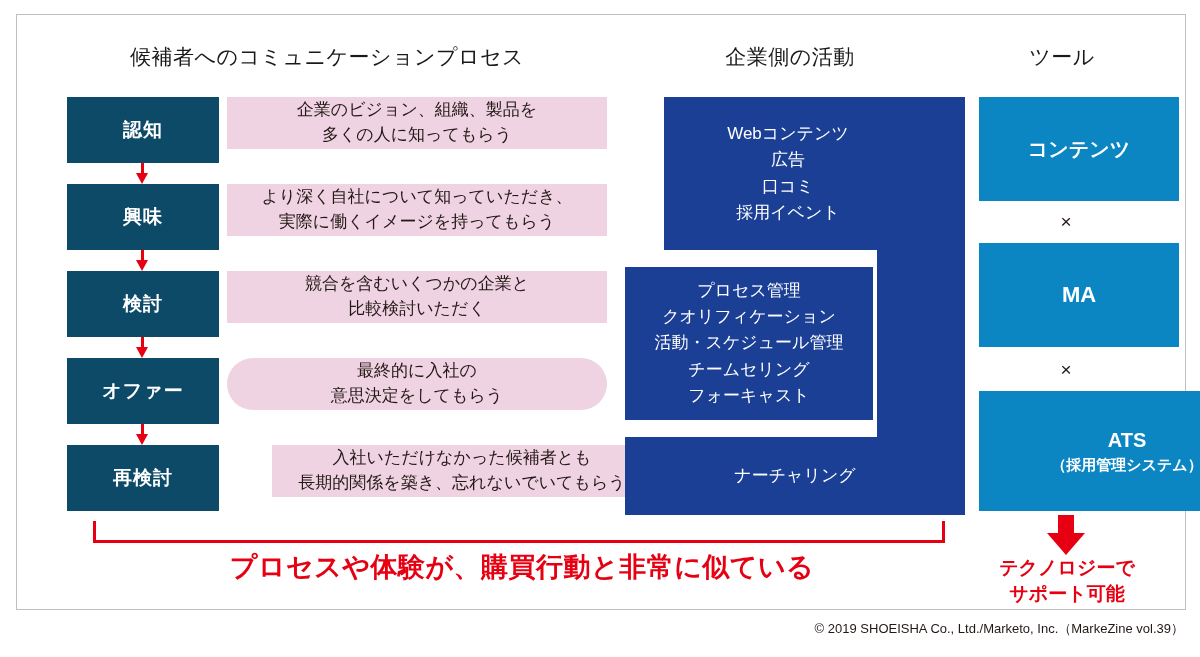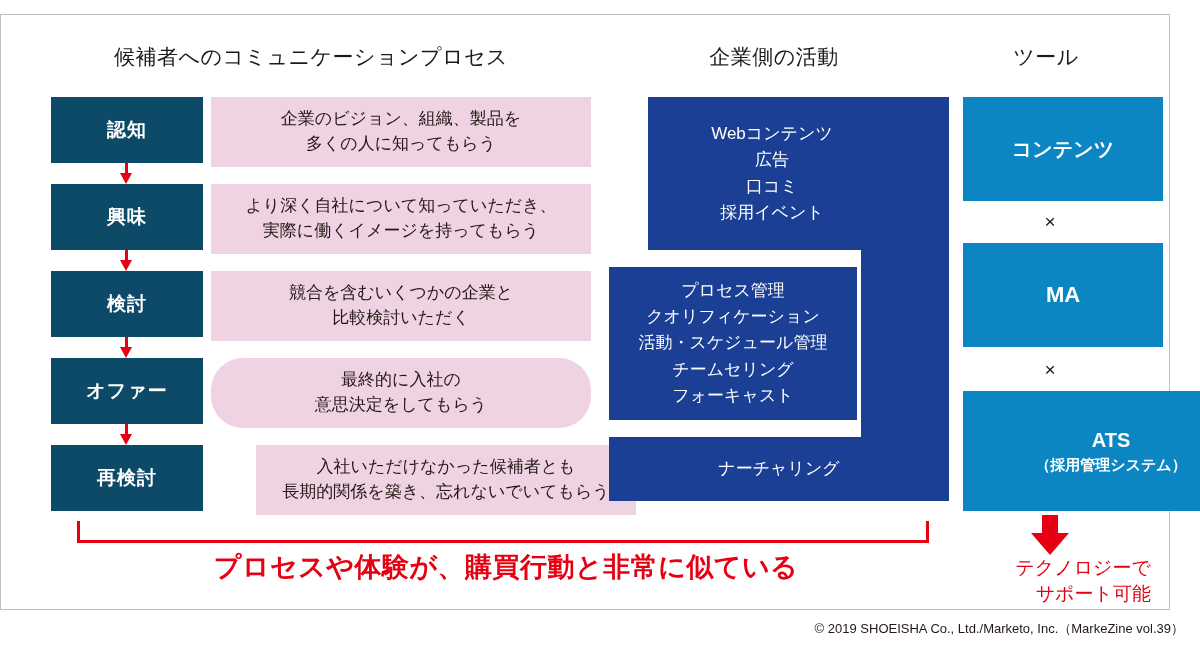--- a/index.html
+++ b/index.html
@@ -12,21 +12,21 @@
   }
   #page {
     position: relative;
     width: 1200px;
     height: 657px;
     background: #ffffff;
     overflow: hidden;
   }
   #frame {
     position: absolute;
-    left: 0;
+    left: 16px;
     top: 14px;
     width: 1170px;
     height: 596px;
     border: 1px solid #bfbfbf;
     box-sizing: border-box;
     background: #ffffff;
   }
 
   
   .col-header {
@@ -90,21 +90,21 @@
   .stage-arrow.a0 { top: 148px; }
   .stage-arrow.a1 { top: 235px; }
   .stage-arrow.a2 { top: 322px; }
   .stage-arrow.a3 { top: 409px; }
 
   
   .desc {
     position: absolute;
     left: 210px;
     width: 380px;
-    height: 70px;
+    height: 52px;
     background: #efd3e2;
     color: #231815;
     font-size: 17px;
     line-height: 1.45;
     display: flex;
     align-items: center;
     justify-content: center;
     text-align: center;
     padding: 0 8px;
     box-sizing: border-box;
@@ -123,21 +123,21 @@
     color: #ffffff;
     text-align: center;
     display: flex;
     align-items: center;
     justify-content: center;
     font-size: 17px;
     line-height: 1.55;
   }
   #act-0 { top: 82px;  width: 248px; height: 153px; margin-left: 39px; }
   #act-1 { top: 252px; width: 248px; height: 153px; }
-  #act-2 { top: 422px; width: 340px; height: 64px; }
+  #act-2 { top: 422px; width: 340px; height: 78px; }
   
   #act-filler {
     position: absolute;
     left: 860px;
     top: 82px;
     width: 88px;
     height: 340px;
     background: #1b3f94;
   }
 
@@ -199,23 +199,23 @@
     height: 0;
     border-left: 19px solid transparent;
     border-right: 19px solid transparent;
     border-top: 22px solid #e60012;
   }
   #tool-caption {
     position: absolute;
     left: 950px;
     top: 540px;
     width: 200px;
-    text-align: right;
+    text-align: center;
     color: #e60012;
-    font-weight: normal;
+    font-weight: bold;
     font-size: 19px;
     line-height: 1.35;
   }
 
   
   #bracket {
     position: absolute;
     left: 76px;
     top: 506px;
     width: 852px;

